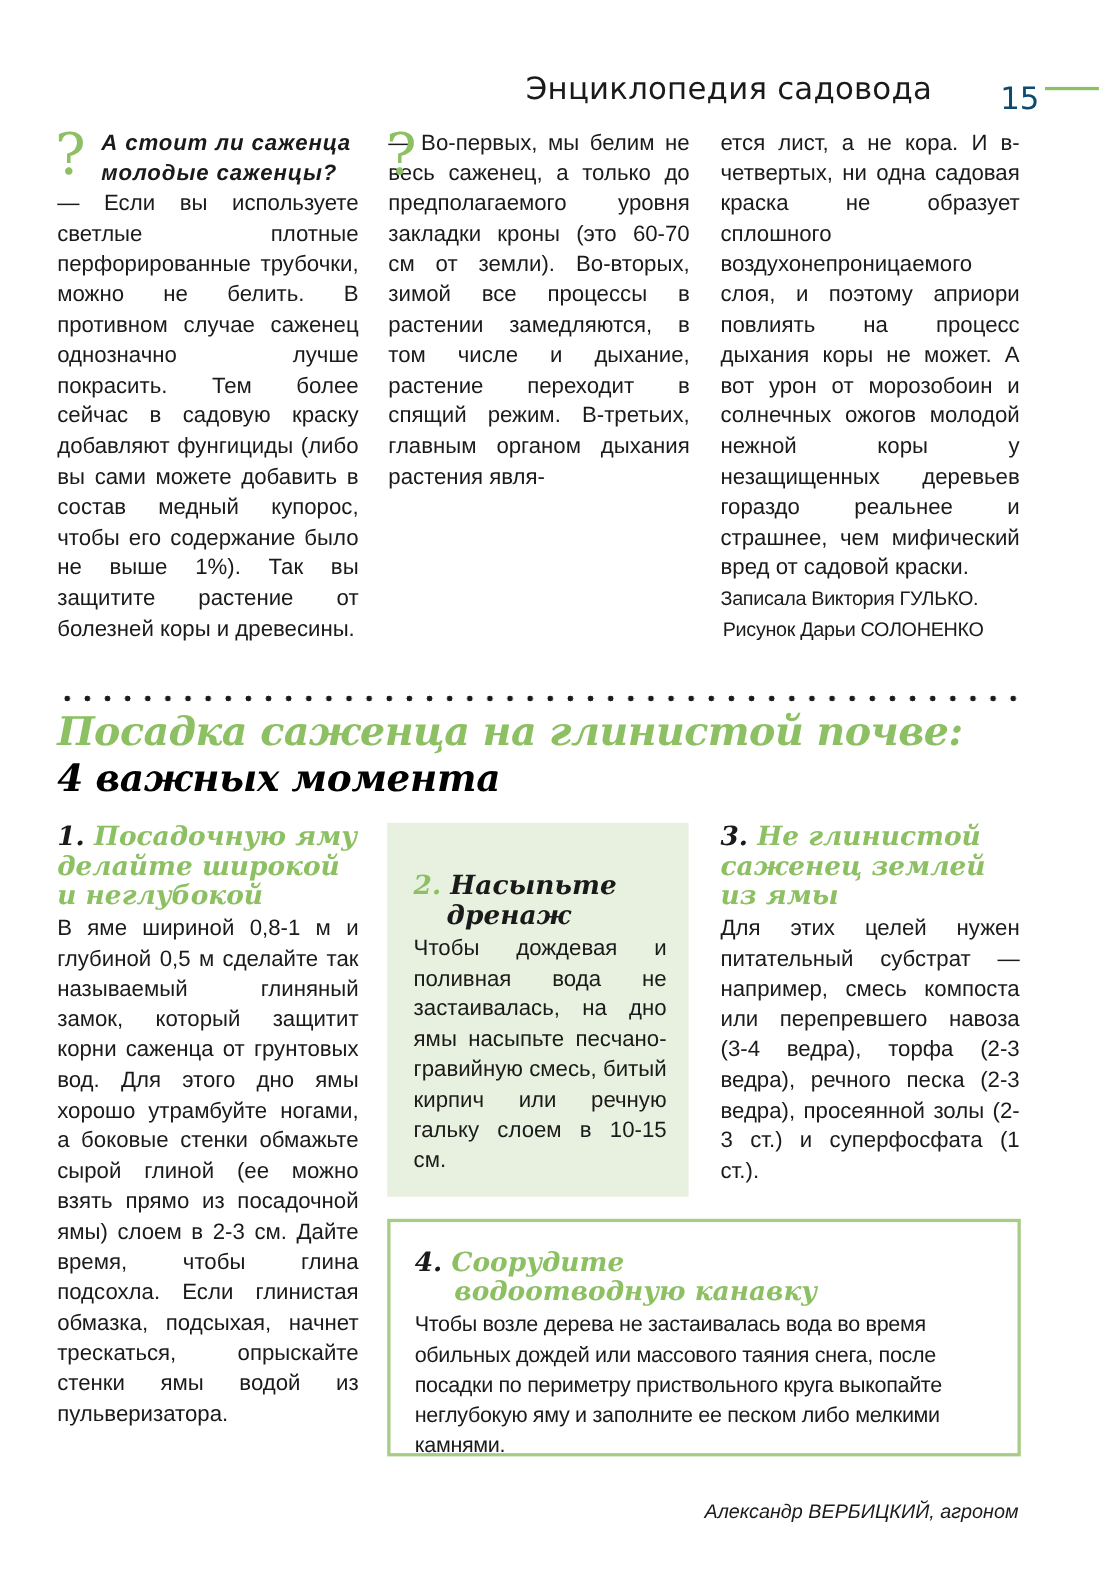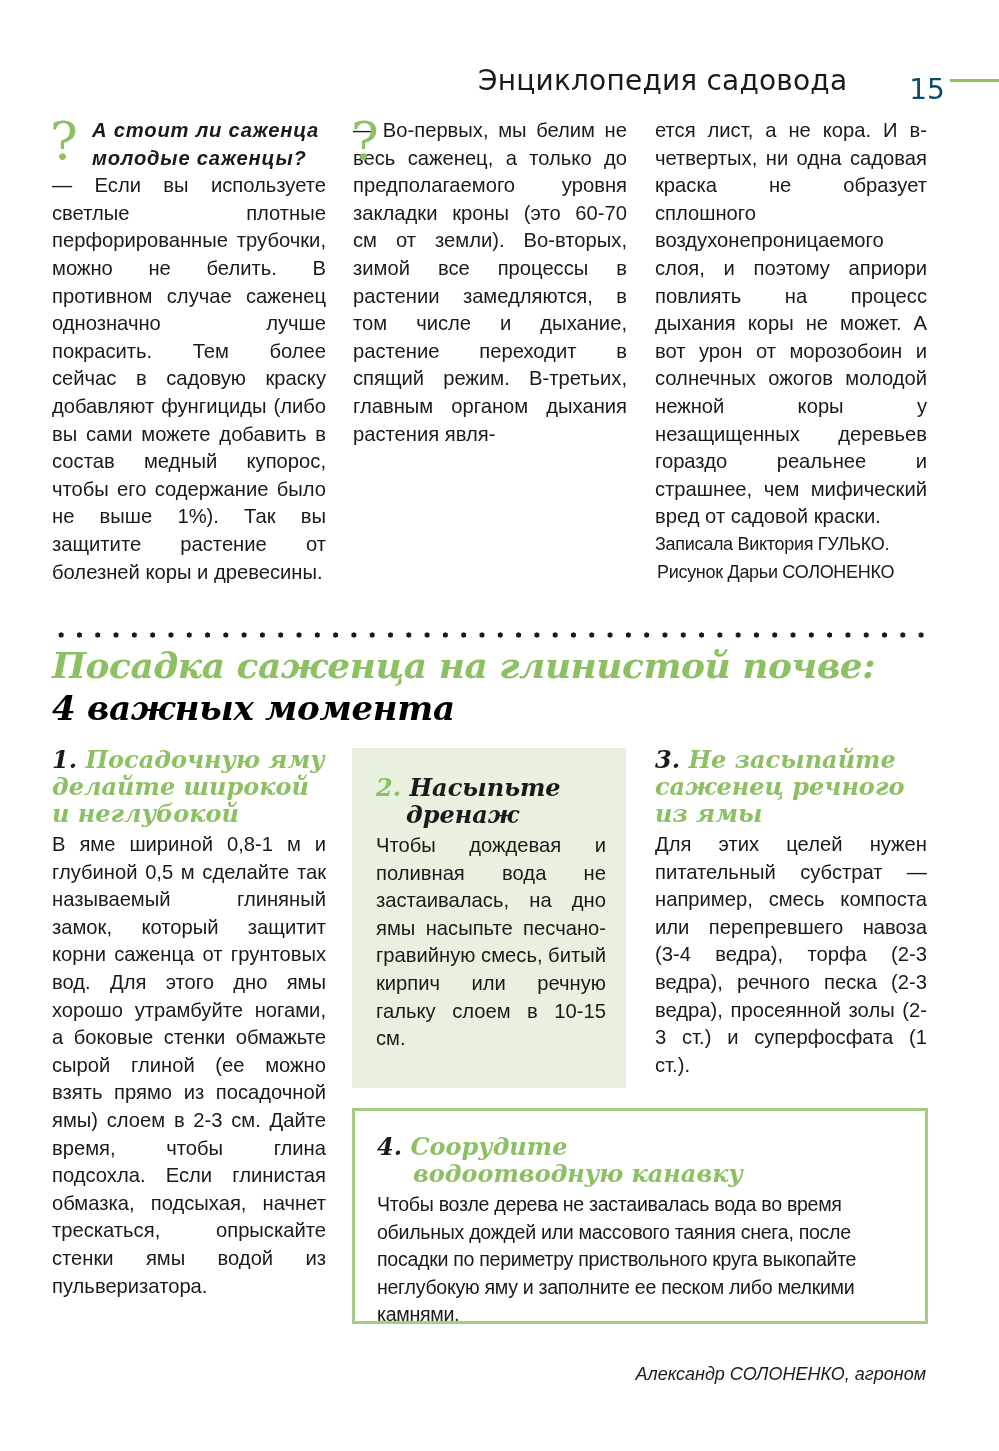--- a/index.html
+++ b/index.html
@@ -26,21 +26,21 @@
   .title1 { position:absolute; top:644px; left:52px; font-family:"DejaVu Serif", serif; font-style:italic; font-weight:bold;
             font-size:36px; color:#8cc063; letter-spacing:-0.5px; white-space:nowrap; }
   .title2 { position:absolute; top:688px; left:52px; font-family:"DejaVu Serif", serif; font-style:italic; font-weight:bold;
             font-size:34px; color:#000000; letter-spacing:-0.3px; white-space:nowrap; }
 
   .step-title { font-family:"DejaVu Serif", serif; font-style:italic; font-weight:bold; font-size:24px; line-height:27px; color:#8cc063; }
   .step-num { color:#1a1a1a; }
   .step-body { font-size:20.2px; line-height:27.6px; margin-top:4px; }
 
   .s1 { position:absolute; left:52px; top:746px; width:274px; }
-  .s2 { position:absolute; left:352px; top:748px; width:274px; height:340px; background:#e8f0df; box-sizing:border-box; padding:26px 20px 0 24px; }
+  .s2 { position:absolute; left:352px; top:748px; width:274px; height:340px; background:#e8f0df; box-sizing:border-box; padding:43px 20px 0 24px; }
   .s2 .step-title { color:#1a1a1a; }
   .s2 .step-num { color:#8cc063; }
   .s2 .t-indent { padding-left:30px; display:block; }
   .s3 { position:absolute; left:655px; top:746px; width:272px; }
   .s4 { position:absolute; left:352px; top:1108px; width:576px; height:216px; border:3px solid #a7cc85; box-sizing:border-box; padding:22px 24px 0 22px; }
   .s4 .t-indent { padding-left:36px; display:block; }
   .s4 .step-body { font-size:19.6px; letter-spacing:-0.3px; }
   .author { position:absolute; top:1364px; right:73px; font-style:italic; font-size:18px; }
 </style>
 </head>
@@ -91,27 +91,27 @@
     <span class="step-num">2.</span>
     <span>Насыпьте</span>
     <span class="t-indent">дренаж</span>
   </div>
   <div class="step-body" style="text-align:justify;">Чтобы дождевая и поливная вода не застаивалась, на дно ямы насыпьте песчано-гравийную смесь, битый кирпич или речную гальку слоем в 10-15 см.</div>
 </div>
 
 <div class="s3">
   <div class="step-title">
     <span class="step-num">3.</span>
-    <span>Не засыпайте саженец речного из ямы</span>
+    <span>Не глинистой саженец землей из ямы</span>
   </div>
   <div class="step-body" style="text-align:justify;">Для этих целей нужен питательный субстрат — например, смесь компоста или перепревшего навоза (3-4 ведра), торфа (2-3 ведра), речного песка (2-3 ведра), просеянной золы (2-3 ст.) и суперфосфата (1 ст.).</div>
 </div>
 
 <div class="s4">
   <div class="step-title">
     <span class="step-num">4.</span>
     <span>Соорудите</span>
     <span class="t-indent">водоотводную канавку</span>
   </div>
   <div class="step-body">Чтобы возле дерева не застаивалась вода во время обильных дождей или массового таяния снега, после посадки по периметру приствольного круга выкопайте неглубокую яму и заполните ее песком либо мелкими камнями.</div>
 </div>
 
-<div class="author">Александр СОЛОНЕНКО, агроном</div>
+<div class="author">Александр ВЕРБИЦКИЙ, агроном</div>
 
 </body></html>

